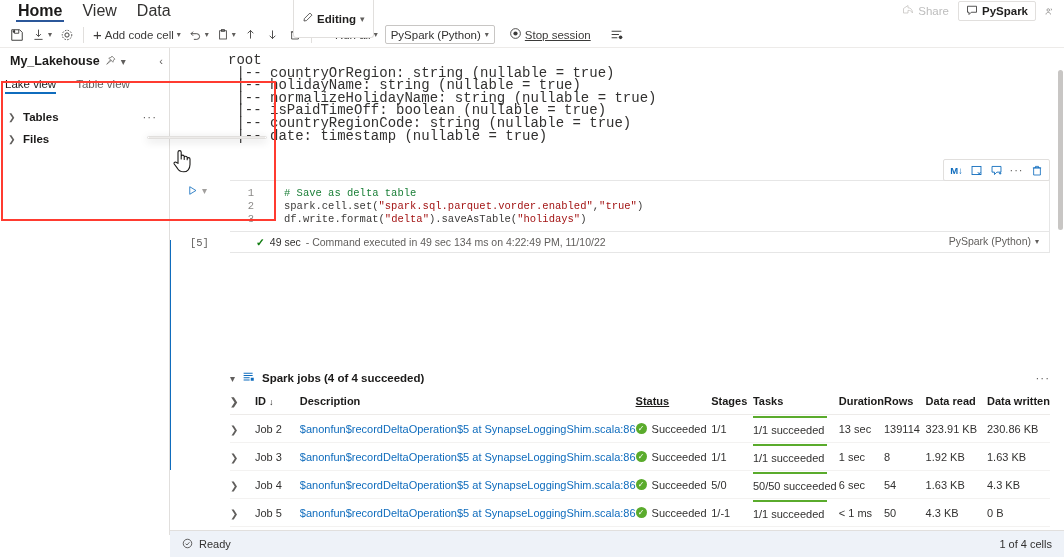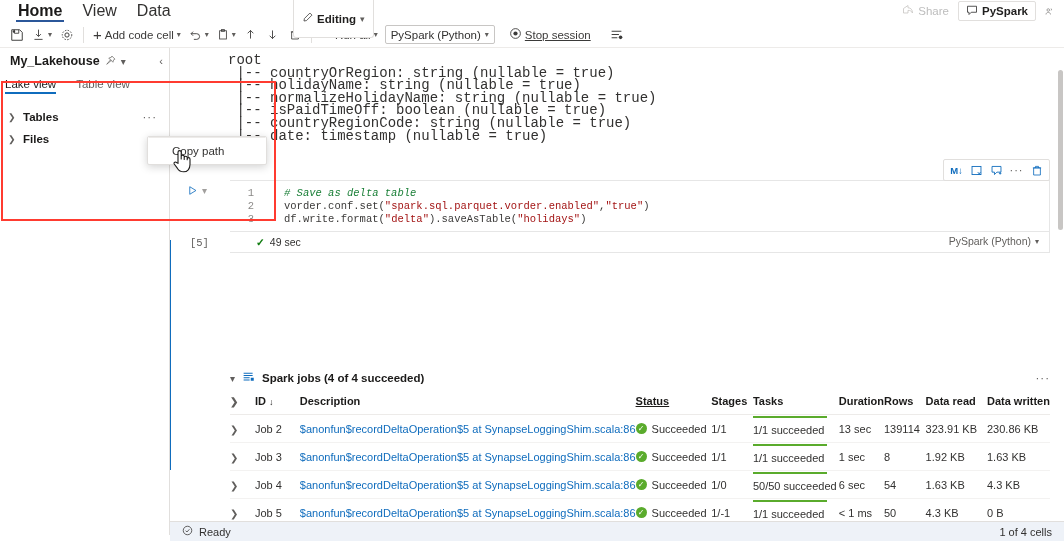--- a/index.html
+++ b/index.html
@@ -146,21 +146,21 @@
   }
   #run-cell-icon { color:#0f6cbd; font-size:11px; cursor:pointer; }
   #cell-chevron { color:#a19f9d; font-size:10px; cursor:pointer; }
   #cell-index { position:absolute; left:6px; top:57px; font-size:10.5px; color:#605e5c; font-family:"Liberation Mono", monospace; }
   #code-area {
     margin-left:46px; border:1px solid #e6e6e6; border-left:none;
     min-height:52px; padding:6px 0 4px 0; background:#fff; position:relative;
   }
   .code-line { display:flex; font-family:"Liberation Mono", monospace; font-size:10.5px; line-height:13px; }
   .ln { width:24px; text-align:right; color:#8a8886; margin-right:30px; }
-  .tok-comment { color:#1a7f37;font-style:italic; }
+  .tok-comment { color:#1a7f37; }
   .tok-str { color:#a31515; }
   .tok-plain { color:#3b3a39; }
   #exec-status {
     margin-left:46px; padding:4px 0 4px 26px; font-size:10.5px; color:#605e5c;
     display:flex; align-items:center; gap:5px; border:1px solid #e6e6e6;
     border-top:none; border-left:none; position:relative;
   }
   #exec-status .check { color:#107c10; font-weight:bold; }
   #exec-status .dur { color:#323130; font-weight:normal; }
   #cell-kernel {
@@ -207,21 +207,21 @@
     position:absolute; top:1px; left:0; width:74px; height:2px; background:#5aab2c;
   }
   #jobs-table th.sortable span.sort { font-size:9px; margin-left:3px; }
 
   
   #scroll-track { position:absolute; right:0; top:0; width:7px; bottom:0; background:#fff; }
   #scroll-thumb { position:absolute; right:1px; top:22px; width:5px; height:160px; background:#c8c6c4; border-radius:3px; }
 
   
   #statusbar {
-    position:absolute; left:170px; right:0; bottom:16px; height:20px;
+    position:absolute; left:170px; right:0; bottom:0; height:27px;
     background:#eef2f8; border-top:1px solid #e1dfdd;
     display:flex; align-items:center; padding:8px 12px; font-size:11px; color:#323130;
   }
   #status-left { display:flex; align-items:center; gap:6px; }
   #status-right { margin-left:auto; }
   #statusbar-leftpad { position:absolute; left:0; bottom:0; width:170px; height:22px; background:#fff; }
 </style>
 </head>
 <body>
 
@@ -434,39 +434,40 @@
 
         <div id="cell-index">[5]</div>
 
         <div id="code-area">
           <div class="code-line">
             <span class="ln">1</span>
             <span class="tok-comment"># Save as delta table</span>
           </div>
           <div class="code-line">
             <span class="ln">2</span>
-            <span class="tok-plain">vorder.conf.set(</span>
+            <span class="tok-plain">spark.cell.set(</span>
               <span class="tok-str">"spark.sql.parquet.vorder.enabled"</span>
               <span class="tok-plain">, </span>
               <span class="tok-str">"true"</span>
               <span class="tok-plain">)</span>
           </div>
           <div class="code-line">
             <span class="ln">3</span>
             <span class="tok-plain">df.write.format(</span>
               <span class="tok-str">"delta"</span>
               <span class="tok-plain">).saveAsTable(</span>
               <span class="tok-str">"holidays"</span>
               <span class="tok-plain">)</span>
           </div>
         </div>
 
         <div id="exec-status">
           <span class="check">✓</span>
           <span class="dur">49 sec</span>
+          <span>- Command executed in 49 sec 134 ms on 4:22:49 PM, 11/10/22</span>
           <span id="cell-kernel">
             <span>PySpark (Python)</span>
             <span style="font-size:8px;">▾</span>
           </span>
         </div>
       </div>
 
       <div id="spark-jobs">
         <div id="spark-header">
           <span class="chev">▾</span>
@@ -533,21 +534,21 @@
             <tr>
               <td><span class="exp-tri">❯</span></td>
               <td>Job 4</td>
               <td><span class="desc-link">$anonfun$recordDeltaOperation$5 at SynapseLoggingShim.scala:86</span></td>
               <td>
                   <span class="status-cell">
                     <span class="ok-circle">✓</span>
                     <span>Succeeded</span>
                   </span>
                 </td>
-              <td>1/0</td>
+              <td>5/0</td>
               <td class="tasks-cell"><span class="task-bar"></span><span>50/50 succeeded</span></td>
               <td>6 sec</td>
               <td>54</td>
               <td>1.63 KB</td>
               <td>4.3 KB</td>
             </tr>
             <tr>
               <td><span class="exp-tri">❯</span></td>
               <td>Job 5</td>
               <td><span class="desc-link">$anonfun$recordDeltaOperation$5 at SynapseLoggingShim.scala:86</span></td>
@@ -572,23 +573,20 @@
 
     <div id="scroll-track">
       <div id="scroll-thumb"></div>
     </div>
   </div>
 
   <div id="annotation-box"></div>
 
   <div id="context-menu">
     <div class="ctx-sep"></div>
-    <div class="ctx-item" style="padding-left:24px;">
-      <span>Copy path</span>
-    </div>
   </div>
 
   <div id="cursor-hand">
     <svg width="20" height="26" viewBox="0 0 20 26">
       <path d="M6 13V4.2a1.6 1.6 0 0 1 3.2 0V11V8.6a1.5 1.5 0 0 1 3 0V11.4V9.8a1.5 1.5 0 0 1 3 0v1.9V11a1.4 1.4 0 0 1 2.8 0v5.6c0 4.2-2.6 7.2-6.3 7.2-3.4 0-5-1.3-6.4-3.6L2.2 16c-.7-1.2.6-2.5 1.8-1.8L6 15.4z" fill="#ffffff" stroke="#1b1a19" stroke-width="1.1" stroke-linejoin="round"></path>
     </svg>
   </div>
 
 </div>
 

